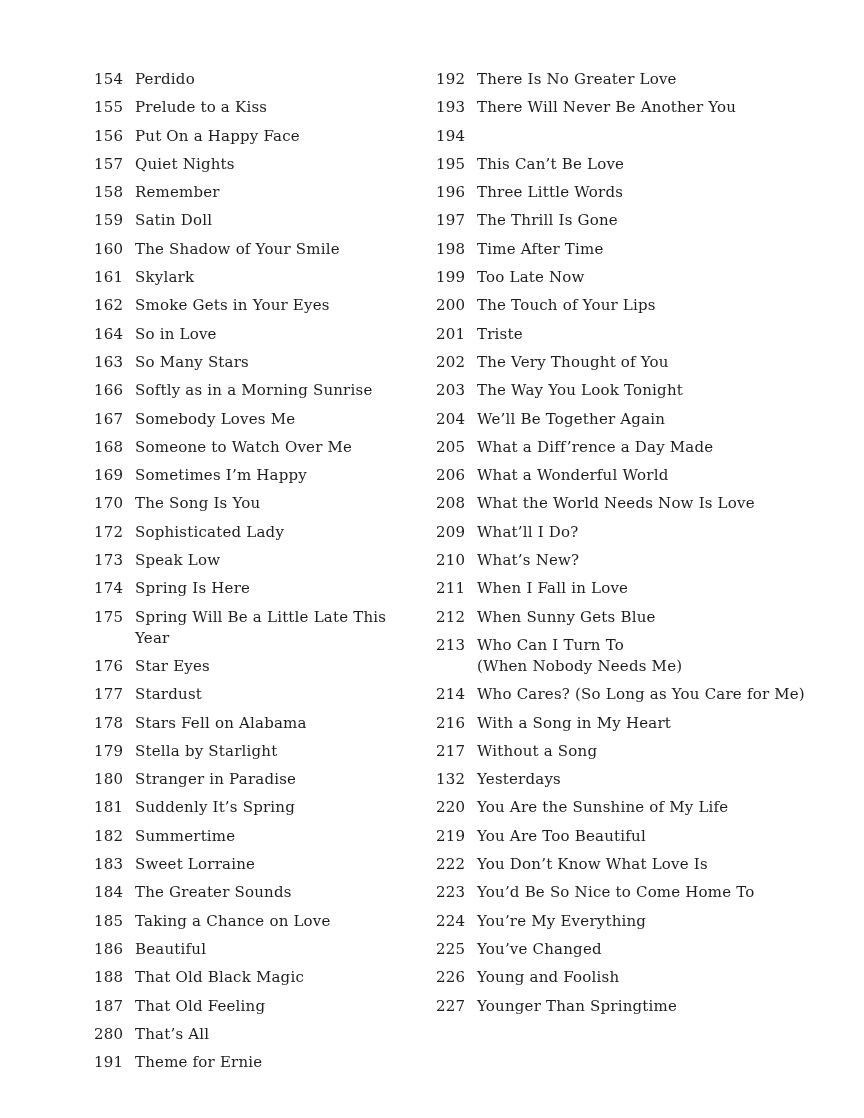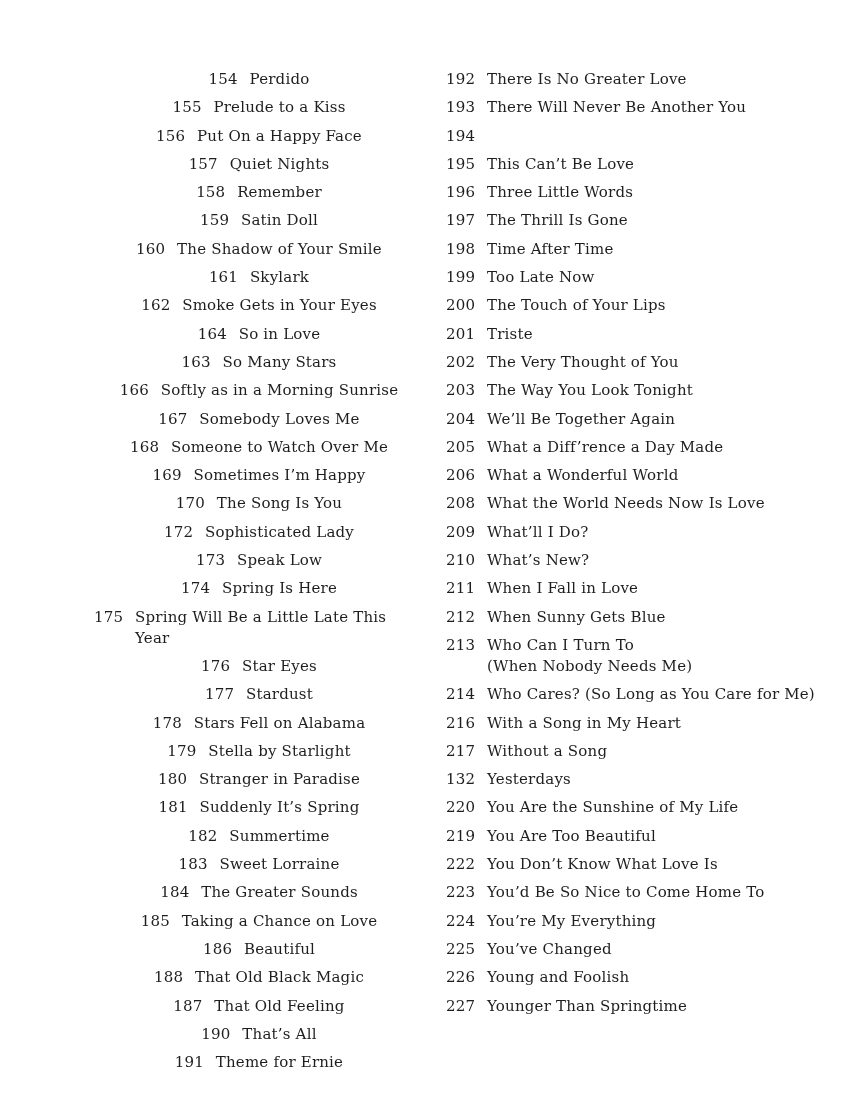--- a/index.html
+++ b/index.html
@@ -18,22 +18,22 @@
   }
   .col {
     position: absolute;
     top: 69px;
     display: flex;
     flex-direction: column;
     gap: 7.3px;
     font-size: 15px;
     letter-spacing: 0.2px;
   }
-  .col-left  { left: 94px;  width: 330px; align-items: center; }
-  .col-right { left: 446px; width: 400px; }
+  .col-left  { left: 94px;  width: 330px; }
+  .col-right { left: 436px; width: 400px; }
   .row {
     display: flex;
     align-items: flex-start;
     line-height: 21px;
     white-space: nowrap;
   }
   .num {
     flex: 0 0 41px;
     text-align: left;
   }
@@ -205,21 +205,21 @@
     <span class="num">188</span>
     <span class="title">That Old Black Magic</span>
   </div>
 
   <div class="row">
     <span class="num">187</span>
     <span class="title">That Old Feeling</span>
   </div>
 
   <div class="row">
-    <span class="num">190</span>
+    <span class="num">280</span>
     <span class="title">That’s All</span>
   </div>
 
   <div class="row">
     <span class="num">191</span>
     <span class="title">Theme for Ernie</span>
   </div>
 </div>
   <div class="col col-right" id="col-right">
   <div class="row">

